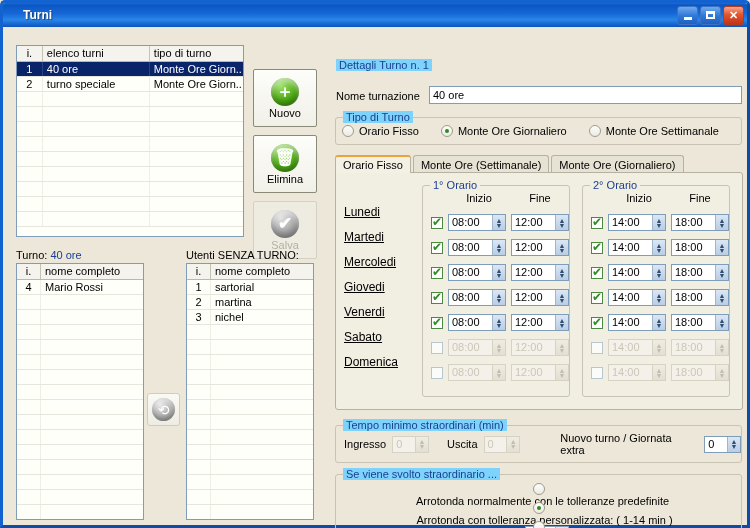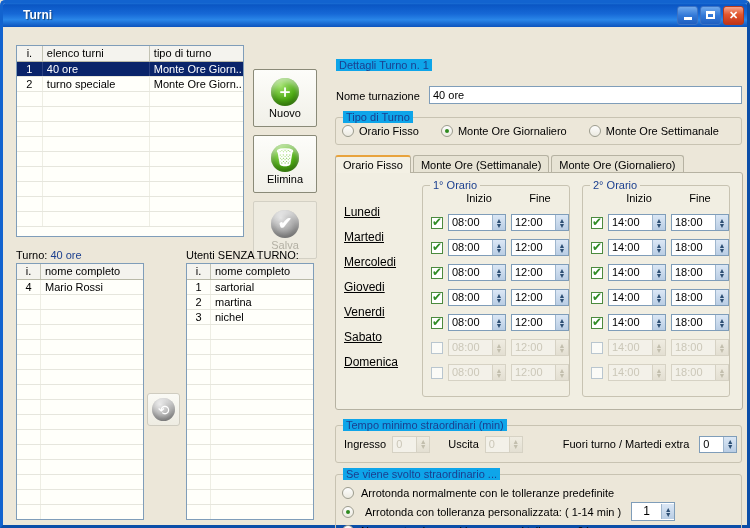--- a/index.html
+++ b/index.html
@@ -118,21 +118,21 @@
     display:flex; align-items:center; justify-content:center;
     box-shadow:inset 0 -3px 5px rgba(0,0,0,.25), inset 0 3px 4px rgba(255,255,255,.5);
   }
 
   
   .fs {
     position:absolute; border:1px solid #c8c3b2; border-radius:3px;
   }
   .fs > .legend {
     position:absolute; top:-7px; left:7px; padding:0 3px;
-    background:#0ea5e9; font-size:11px; color:#1b3f8f;
+    background:#7dd3fc; font-size:11px; color:#1b3f8f;
   }
 
   #fs-dettagli { left:329px; top:32px; width:412px; height:394px; border:none; }
   #fs-dettagli > .legend { left:4px; top:0; color:#1b3f8f; position:absolute; }
 
   #lbl-nome { position:absolute; left:333px; top:63px; font-size:11px; }
   #inp-nome {
     position:absolute; left:426px; top:59px; width:313px; height:18px;
     border:1px solid #7f9db9; background:#fff; font-size:11px;
     padding:1px 3px; font-family:"Liberation Sans", sans-serif;
@@ -214,21 +214,21 @@
   .spin.dis .arrows i { color:#c2bead; }
 
   
   #fs-tempo { left:332px; top:398px; width:407px; height:38px; }
   .tempo-row { display:flex; align-items:center; height:100%; padding-left:8px; font-size:11px; }
   .tempo-row .sp-small { width:38px; margin-left:6px; margin-right:18px; }
   .tempo-row .sp-small2 { width:38px; margin-left:10px; }
 
   
   #fs-straord { left:332px; top:447px; width:407px; height:72px; }
-  .sr { display:flex; align-items:center; height:19px; padding-left:6px; font-size:11px; }
+  .sr { display:flex; align-items:center; height:19px; padding-left:6px; font-size:11px;flex-direction:column; }
   .sr .sp-one { width:44px; height:19px; margin-left:10px; }
   .sr .sp-one .val { font-size:12px; text-align:center; padding-left:0; }
 </style>
 </head>
 <body>
 
 <div class="window">
 
   <div class="titlebar">
     <div class="title-text">Turni</div>
@@ -785,21 +785,21 @@
             </span>
           </div>
         <span>Uscita</span>
         <div class="spin dis sp-small">
             <span class="val">0</span>
             <span class="arrows">
               <i>▲</i>
               <i>▼</i>
             </span>
           </div>
-        <span style="margin-left:22px">Fuori turno / Martedi extra</span>
+        <span style="margin-left:22px">Nuovo turno / Giornata extra</span>
         <div class="spin sp-small2">
             <span class="val">0</span>
             <span class="arrows">
               <i>▲</i>
               <i>▼</i>
             </span>
           </div>
       </div>
     </div>
 

